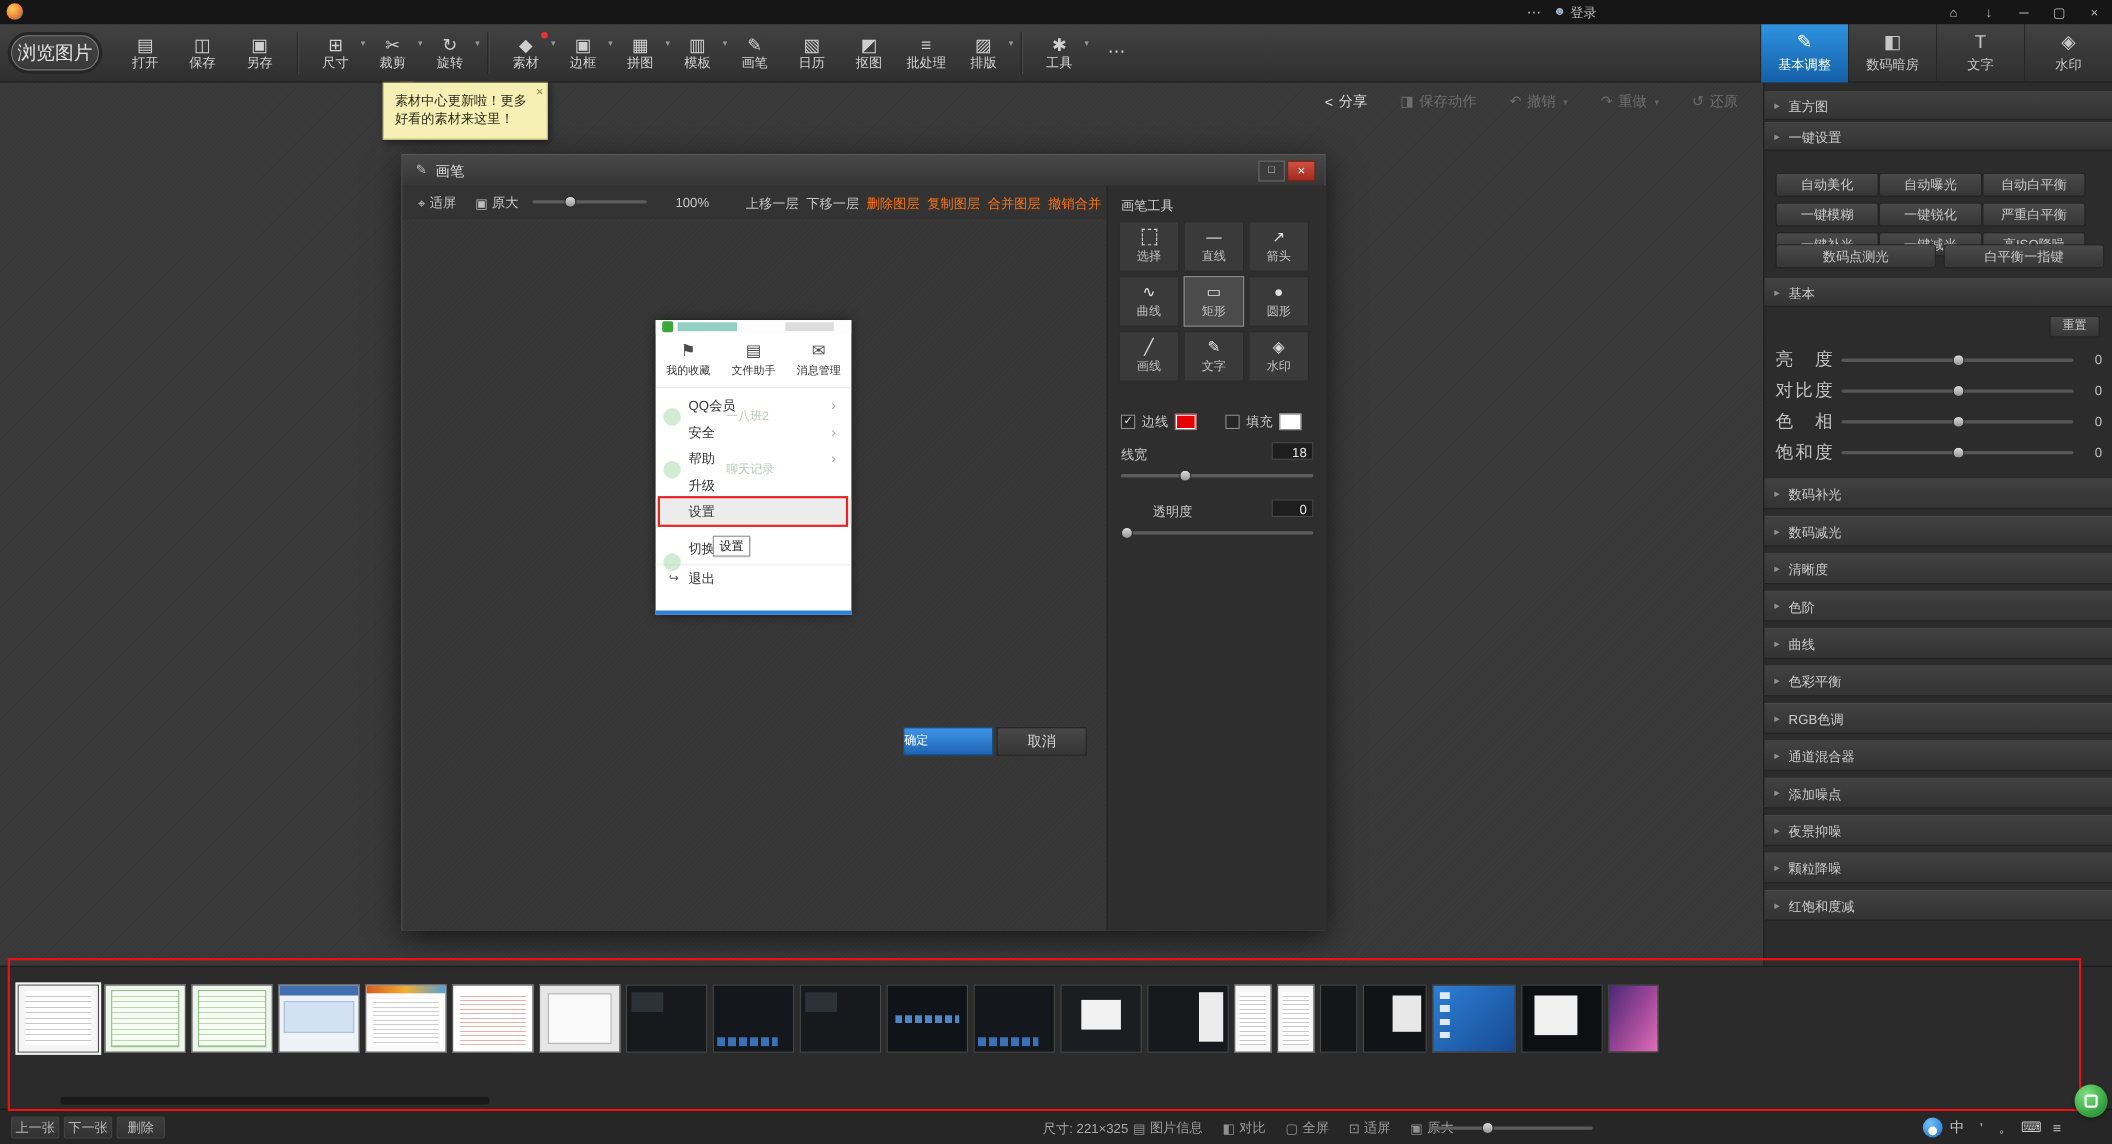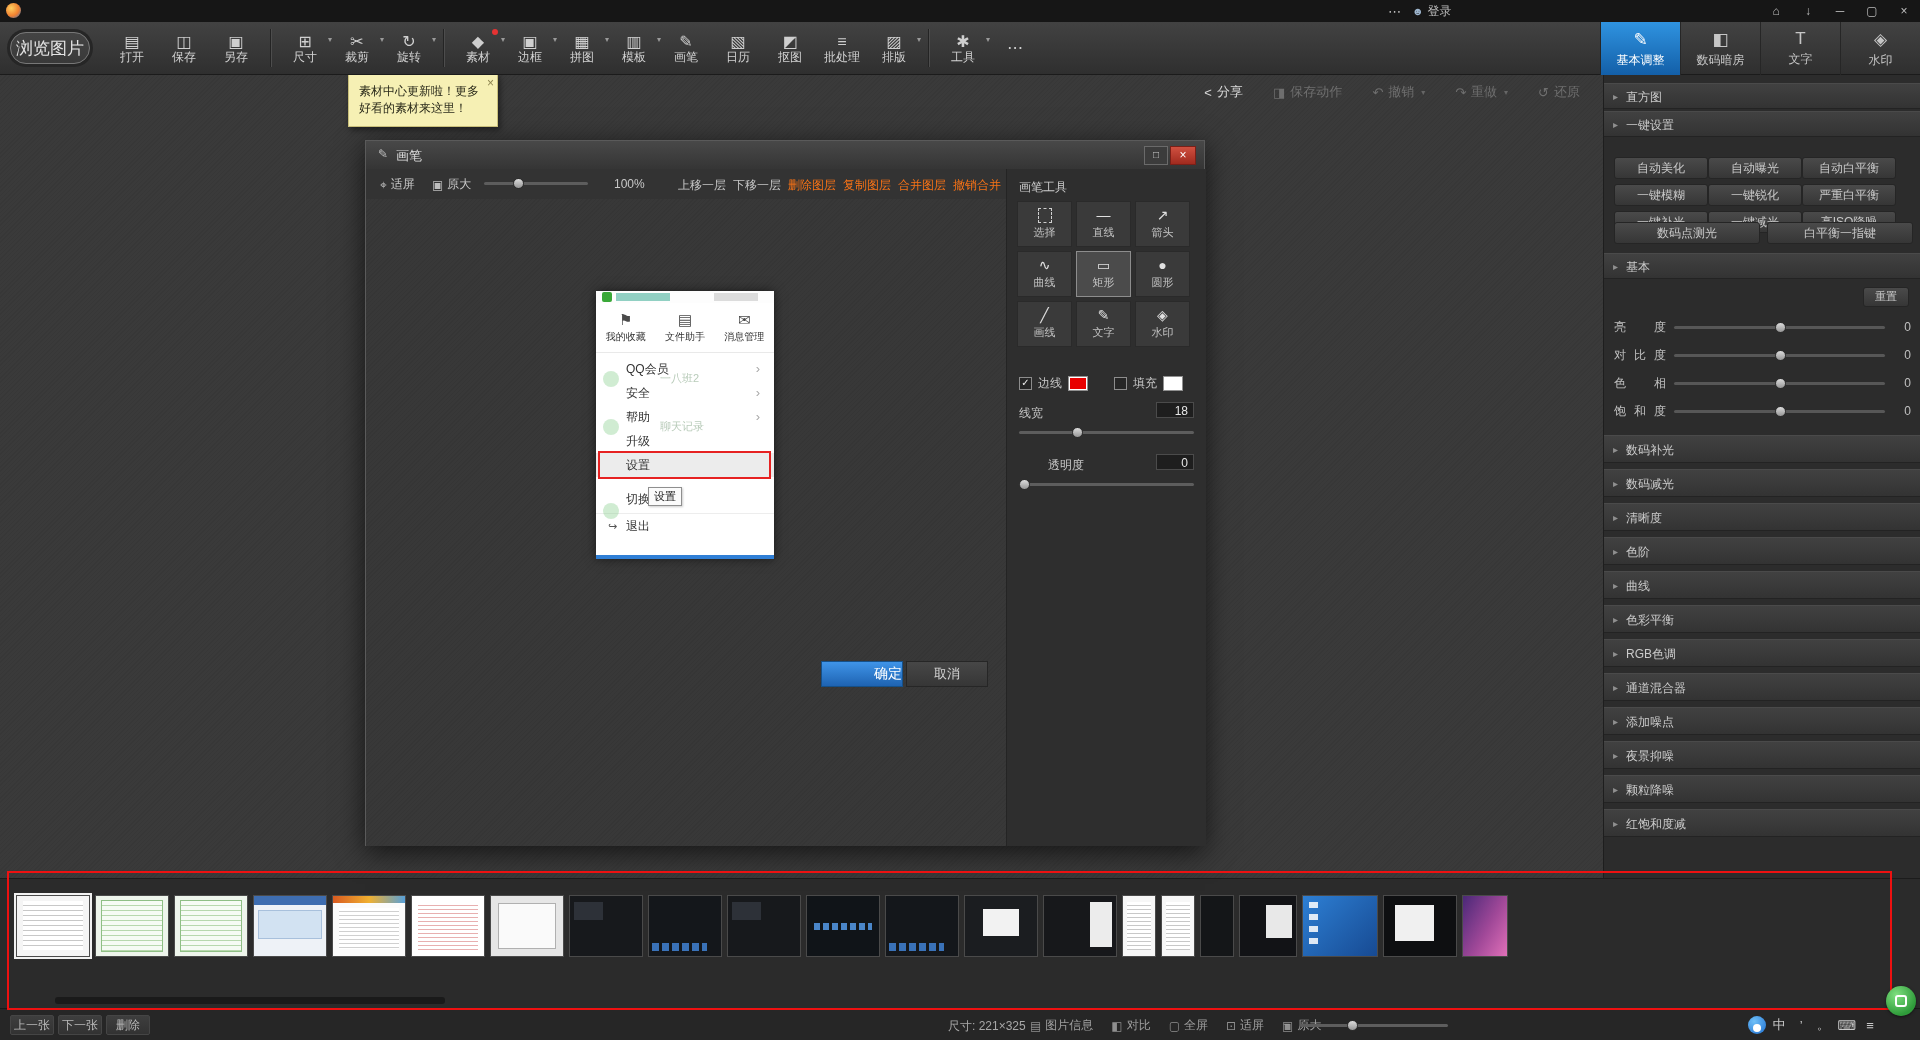--- a/index.html
+++ b/index.html
@@ -75,21 +75,21 @@
   .tool .tname{font-size:11px;color:#c2c2c2;}
   .edge-row{position:absolute;left:12px;top:206px;display:flex;align-items:center;gap:6px;font-size:12px;}
   .cb{width:11px;height:11px;border:1px solid #8d8d8d;background:#262626;color:#efefef;font-size:10px;line-height:10px;text-align:center;}
   .swatch{width:18px;height:13px;border:1px solid #909090;box-shadow:inset 0 0 0 1px #fff;}
   .gap14{width:14px;}
   .width-row{position:absolute;left:12px;top:236px;right:12px;font-size:12px;}
   .val-box{position:absolute;right:0;top:-3px;width:38px;height:16px;background:#1e1e1e;border:1px solid #4b4b4b;color:#e6e6e6;text-align:right;padding:1px 5px 0 0;box-sizing:border-box;font-size:12px;}
   .pslider1{position:absolute;left:12px;right:12px;top:262px;}
   .op-row{position:absolute;left:0;top:288px;right:12px;font-size:12px;margin-left:41px;}
   .pslider2{position:absolute;left:12px;right:12px;top:314px;}
-  .dlg-ok{position:absolute;left:455px;top:462px;width:80px;height:24px;background:linear-gradient(#3f94e8,#1e63b2);border:1px solid #155089;color:#fff;font-size:14px;text-align:right;line-height:23px;}
+  .dlg-ok{position:absolute;left:455px;top:462px;width:80px;height:24px;background:linear-gradient(#3f94e8,#1e63b2);border:1px solid #155089;color:#fff;font-size:11px;text-align:left;line-height:23px;}
   .dlg-cancel{position:absolute;left:540px;top:462px;width:80px;height:24px;background:linear-gradient(#474747,#363636);border:1px solid #262626;color:#d5d5d5;font-size:13px;text-align:center;line-height:23px;}
   
   .photo{position:absolute;left:230px;top:92px;width:178px;height:268px;background:#fff;box-shadow:0 0 10px rgba(0,0,0,.55);overflow:hidden;font-size:12px;color:#333;}
   .photo-top{position:absolute;left:0;top:0;right:0;height:12px;background:#fdfdfd;}
   .pt-green{position:absolute;left:6px;top:1px;width:10px;height:10px;background:#3aa838;border-radius:2px;}
   .pt-teal{position:absolute;left:20px;top:2px;width:54px;height:8px;background:#7ec8b8;opacity:.85;}
   .pt-gray{position:absolute;left:118px;top:2px;width:44px;height:8px;background:#dcdcdc;}
   .photo-header{position:absolute;left:0;top:13px;right:0;height:48px;display:flex;border-bottom:1px solid #e9e9e9;}
   .ph-item{flex:1;display:flex;flex-direction:column;align-items:center;justify-content:center;gap:2px;}
   .ph-icn{font-size:15px;color:#4a4a4a;line-height:16px;}
@@ -113,21 +113,21 @@
   .sec-head{position:relative;height:26px;background:linear-gradient(#414141,#333);border-top:1px solid #4a4a4a;border-bottom:1px solid #232323;color:#cbcbcb;font-size:12px;line-height:26px;padding-left:22px;box-sizing:border-box;}
   .sec-head .arr{position:absolute;left:9px;top:0;color:#8f8f8f;font-size:10px;}
   .abs{position:absolute;left:0;right:0;}
   .okbtns{position:absolute;left:10px;top:66px;width:300px;display:flex;flex-wrap:wrap;gap:5px 0;margin-top:16px;}
   .okbtn{width:94px;height:22px;background:linear-gradient(#4a4a4a,#363636);border:1px solid #252525;border-radius:3px;color:#c8c8c8;font-size:12px;display:flex;align-items:center;justify-content:center;box-sizing:border-box;}
   .okwide{position:absolute;left:10px;top:147px;display:flex;gap:7px;}
   .okbtn.wide{width:146px;}
   .reset-btn{position:absolute;right:12px;top:212px;width:44px;height:18px;background:linear-gradient(#4a4a4a,#363636);border:1px solid #252525;border-radius:3px;color:#c8c8c8;font-size:11px;text-align:center;line-height:17px;}
   .basic-rows{position:absolute;left:10px;right:10px;top:238px;}
   .basic-row{position:relative;height:28px;display:flex;align-items:center;}
-  .basic-label{width:52px;font-size:12px;color:#c0c0c0;text-align:justify;text-align-last:justify;margin-right:8px;}
+  .basic-label{width:52px;font-size:16px;color:#c0c0c0;text-align:justify;text-align-last:justify;margin-right:8px;}
   .basic-track{position:relative;flex:1;height:3px;background:#575757;border-radius:2px;margin-right:12px;}
   .basic-thumb{position:absolute;left:calc(50% - 5px);top:-4px;width:11px;height:11px;border-radius:50%;background:linear-gradient(#dcdcdc,#969696);border:1px solid #2e2e2e;box-sizing:border-box;}
   .basic-val{width:14px;text-align:right;font-size:12px;color:#c0c0c0;}
   .collapsed-list{position:absolute;left:0;right:0;top:360px;}
   .collapsed-list .sec-head{margin-bottom:6px;height:28px;line-height:28px;}
   
   .filmstrip{position:absolute;left:0;top:878px;width:1920px;height:130px;background:#2b2b2b;border-top:1px solid #1c1c1c;z-index:10;}
   .thumbs{position:absolute;left:16px;top:16px;display:flex;gap:5px;align-items:flex-start;}
   .thumb{position:relative;flex:none;width:74px;height:62px;background:#cfcfcf;border:1px solid #4a4a4a;overflow:hidden;box-sizing:border-box;}
   .thumb.selected{outline:2px solid #f2f2f2;}

